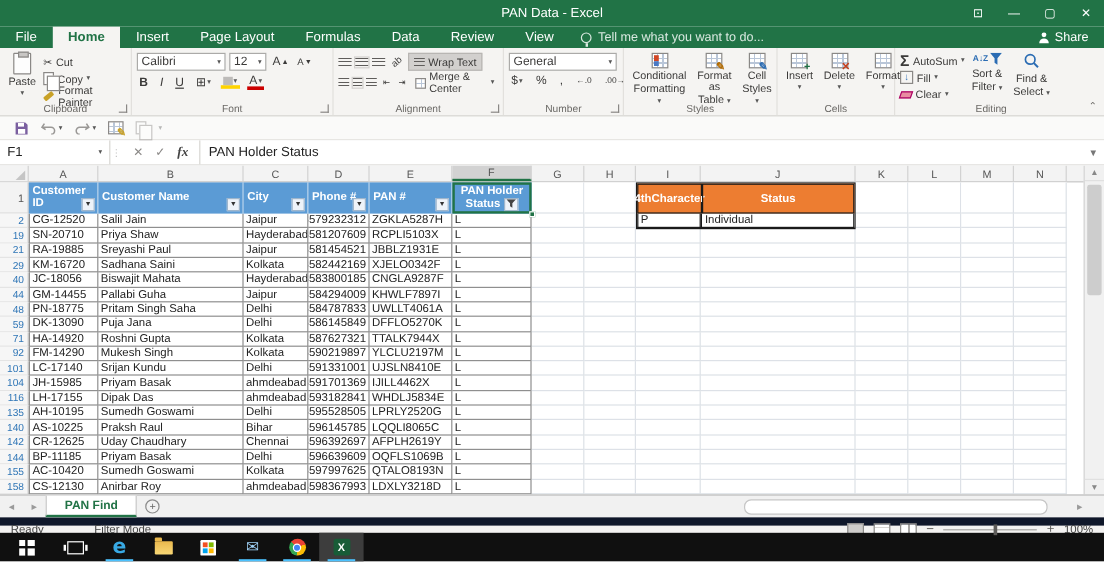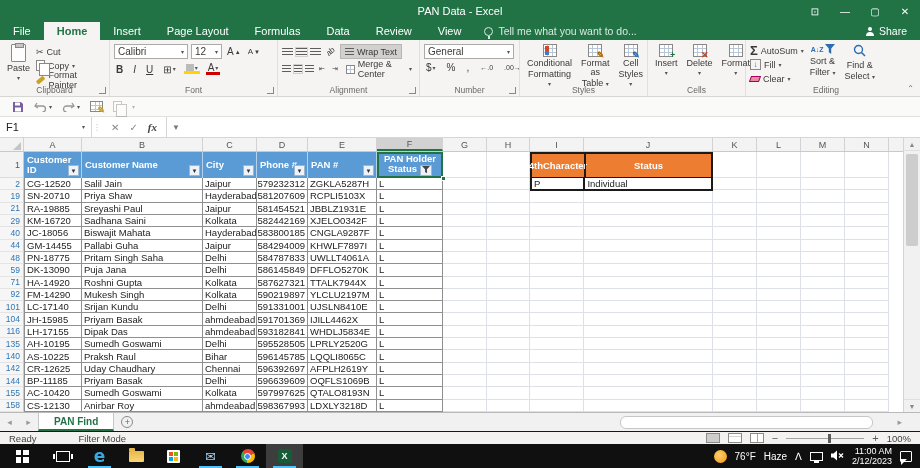--- a/index.html
+++ b/index.html
@@ -110,21 +110,21 @@
   
   .sheetbar{height:19px;background:#f1f1f1;border-top:1px solid #b9b9b9;display:flex;align-items:stretch;font-size:10px;flex:none;position:relative}
   .snav{width:19px;display:flex;align-items:center;justify-content:center;color:#9a9a9a;font-size:9px}
   .stab{background:#fff;border-left:1px solid #c6c6c6;border-right:1px solid #c6c6c6;border-bottom:2px solid #217346;color:#217346;font-weight:bold;padding:0 15px;display:flex;align-items:center}
   .addsheet{width:26px;display:flex;align-items:center;justify-content:center}
   .addsheet span{width:12px;height:12px;border:1px solid #8a8a8a;border-radius:50%;display:flex;align-items:center;justify-content:center;font-size:9px;color:#666;line-height:10px}
   .hthumb{position:absolute;left:620px;top:2.5px;width:253px;height:13px;background:#fff;border:1px solid #c6c6c6;border-radius:6px}
   .harrow{position:absolute;right:18px;top:0;bottom:0;display:flex;align-items:center;color:#9a9a9a;font-size:9px}
 
   
-  .statusbar{height:13px;background:#f3f2f1;border-top:1px solid #0f172a;display:flex;align-items:center;font-size:9.5px;color:#444;padding:0 9px;flex:none}
+  .statusbar{height:13px;background:#f3f2f1;border-top:7px solid #0f172a;display:flex;align-items:center;font-size:9.5px;color:#444;padding:0 9px;flex:none}
   .statusbar .mode{margin-right:42px}
   .sb-right{margin-left:auto;display:flex;align-items:center;gap:8px}
   .viewic{width:14px;height:10px;border:1px solid #8d8b89;background:#fff}
   .viewic.on{background:#cfcdcb}
   .viewic.pl{background:linear-gradient(#fff 0 2px,#d8d6d3 2px 3px,#fff 3px)}
   .viewic.pb{background:linear-gradient(90deg,#fff 0 6px,#a9a7a5 6px 7px,#fff 7px)}
   .ztrack{width:78px;height:1px;background:#a5a3a1;position:relative}
   .zhandle{position:absolute;left:54%;top:-4px;width:3px;height:9px;background:#5e5c5a}
   .zpm{font-size:11px;color:#5e5c5a;line-height:10px}
 
@@ -431,20 +431,23 @@
     <div class="namebox">
         <span>F1</span>
         <span class="dd">▾</span>
       </div>
     <div class="fdots">⋮</div>
     <div class="fbtns">
       <span style="font-size:10px">✕</span>
       <span style="font-size:10px">✓</span>
       <span class="fx">fx</span>
     </div>
+    <div class="fcontent">
+        <span>PAN Holder Status</span>
+      </div>
     <div class="fchev">▼</div>
   </div>
 
   <div class="grid">
     <div class="colhdr">
       <div class="ch w-rh corner"></div>
       <div class="ch w-a">A</div>
       <div class="ch w-b">B</div>
       <div class="ch w-c">C</div>
       <div class="ch w-d">D</div>
@@ -927,29 +930,15 @@
         <span class="mailic">✉</span>
       </div>
     <div class="tbicon open">
         <span class="chrome">
           <i></i>
         </span>
       </div>
     <div class="tbicon open activewin">
         <span class="excelic">X</span>
       </div>
-    <div class="tray">
-      <span class="sun"></span>
-      <span>76°F</span>
-      <span>Haze</span>
-      <span class="chev">ᐱ</span>
-      <span class="netic"></span>
-      <span><svg width="13" height="11" viewBox="0 0 13 11">
-            <path d="M0 3.5h2.5L6 .5v10L2.5 7.5H0z" fill="#fff"></path>
-            <line x1="8" y1="3.5" x2="12" y2="7.5" stroke="#fff" stroke-width="1.2"></line>
-            <line x1="12" y1="3.5" x2="8" y2="7.5" stroke="#fff" stroke-width="1.2"></line>
-          </svg></span>
-      <span class="clock"><span>11:00 AM</span><br><span>2/12/2023</span></span>
-      <span class="ac"></span>
-    </div>
   </div>
 
 </div>
 
 </body></html>

